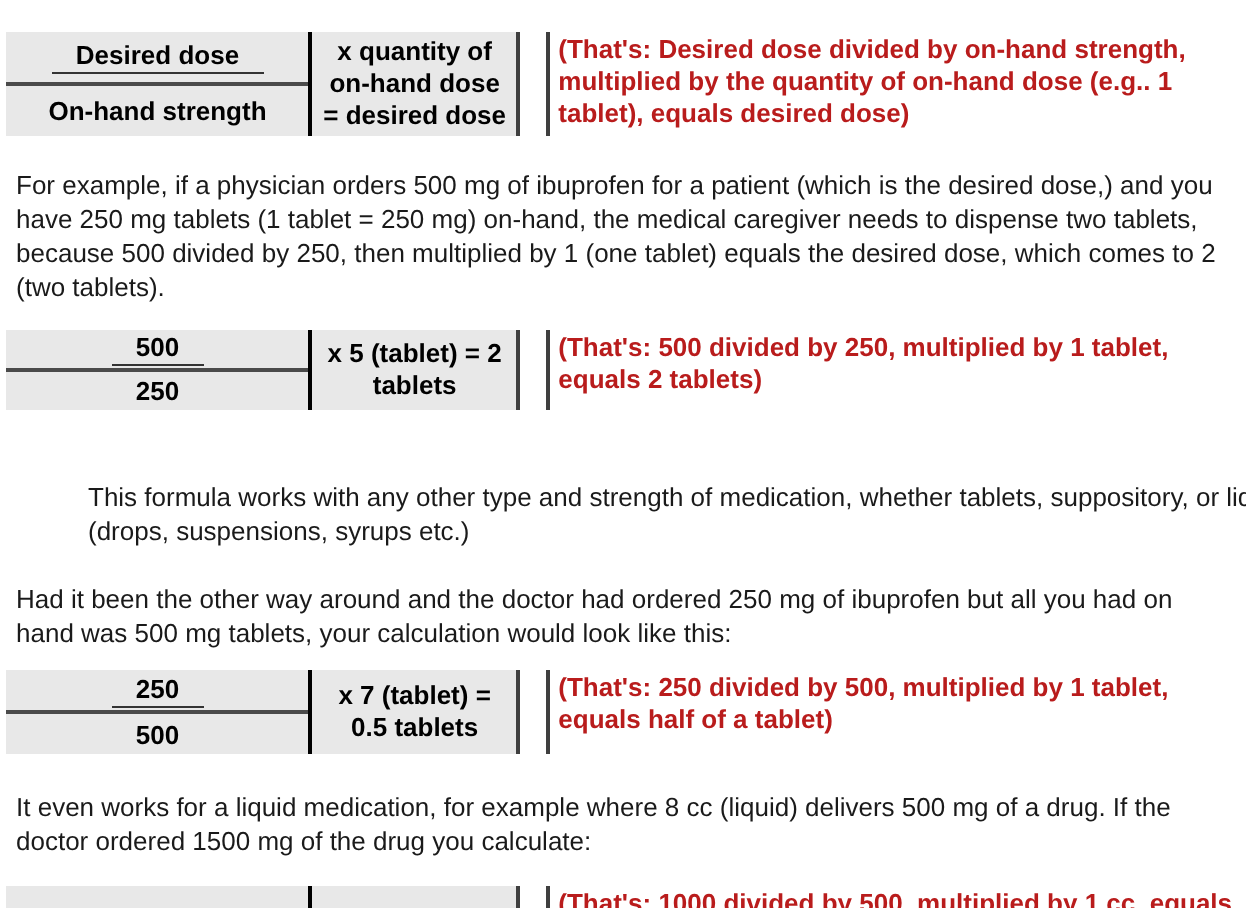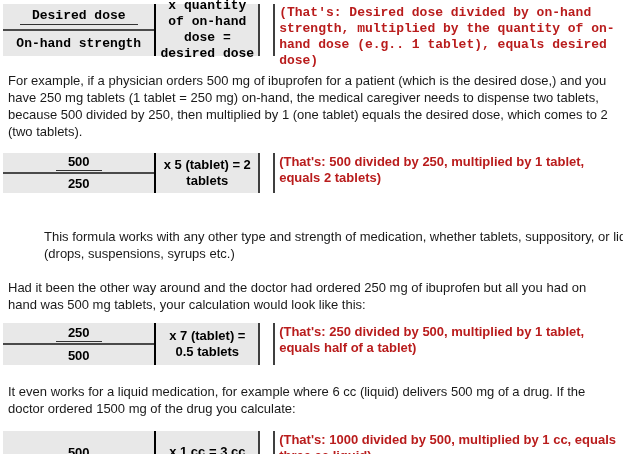--- a/index.html
+++ b/index.html
@@ -32,21 +32,21 @@
   }
   .note{
     font-weight:bold;font-size:13px;line-height:16px;color:#b91c1c;
     padding:1px 0 0 4px;width:345px;
   }
   
   .para{
     font-size:13px;line-height:17px;
     padding:0 6px 0 8px;width:606px;
   }
-  .t1{margin-top:0;font-family:Liberation Mono, monospace;}    .p1{margin-top:16px;}
+  .t1{margin-top:12px;}    .p1{margin-top:16px;}
   .t2{margin-top:13px;} .p2{margin-top:35px;padding-left:44px;}
   .p3{margin-top:17px;} .t3{margin-top:10px;}
   .p4{margin-top:18px;} .t4{margin-top:14px;}
   .h52{height:52px;} .h40{height:40px;} .h42{height:42px;}
 </style>
 </head>
 <body>
 
 <div class="page">
 
@@ -85,21 +85,21 @@
       <div class="frac-half frac-top">
           <span class="u">250</span>
         </div>
       <div class="frac-half">500</div>
     </div>
     <div class="fcell mult">x 7 (tablet) = 0.5 tablets</div>
     <div class="note-divider"></div>
     <div class="note">(That's: 250 divided by 500, multiplied by 1 tablet, equals half of a tablet)</div>
   </div>
 
-  <div class="para p4">It even works for a liquid medication, for example where 6 cc (liquid) delivers 500 mg of a drug. If the doctor ordered 1500 mg of the drug you calculate:</div>
+  <div class="para p4">It even works for a liquid medication, for example where 8 cc (liquid) delivers 500 mg of a drug. If the doctor ordered 1500 mg of the drug you calculate:</div>
 
   <div class="ftable t4 h42">
     <div class="fcell fraction">
       <div class="frac-half">500</div>
     </div>
     <div class="fcell mult">x 1 cc = 3 cc</div>
     <div class="note-divider"></div>
     <div class="note">(That's: 1000 divided by 500, multiplied by 1 cc, equals three cc liquid)</div>
   </div>
 

